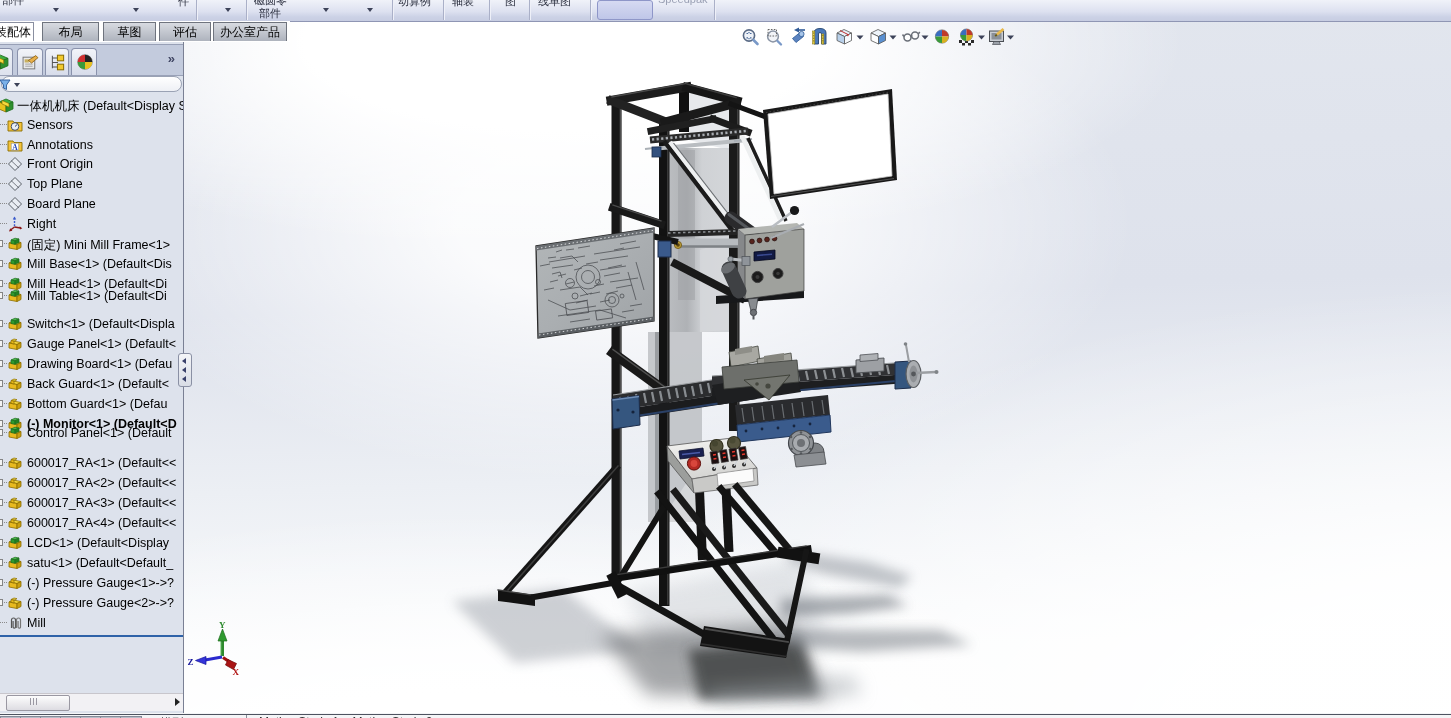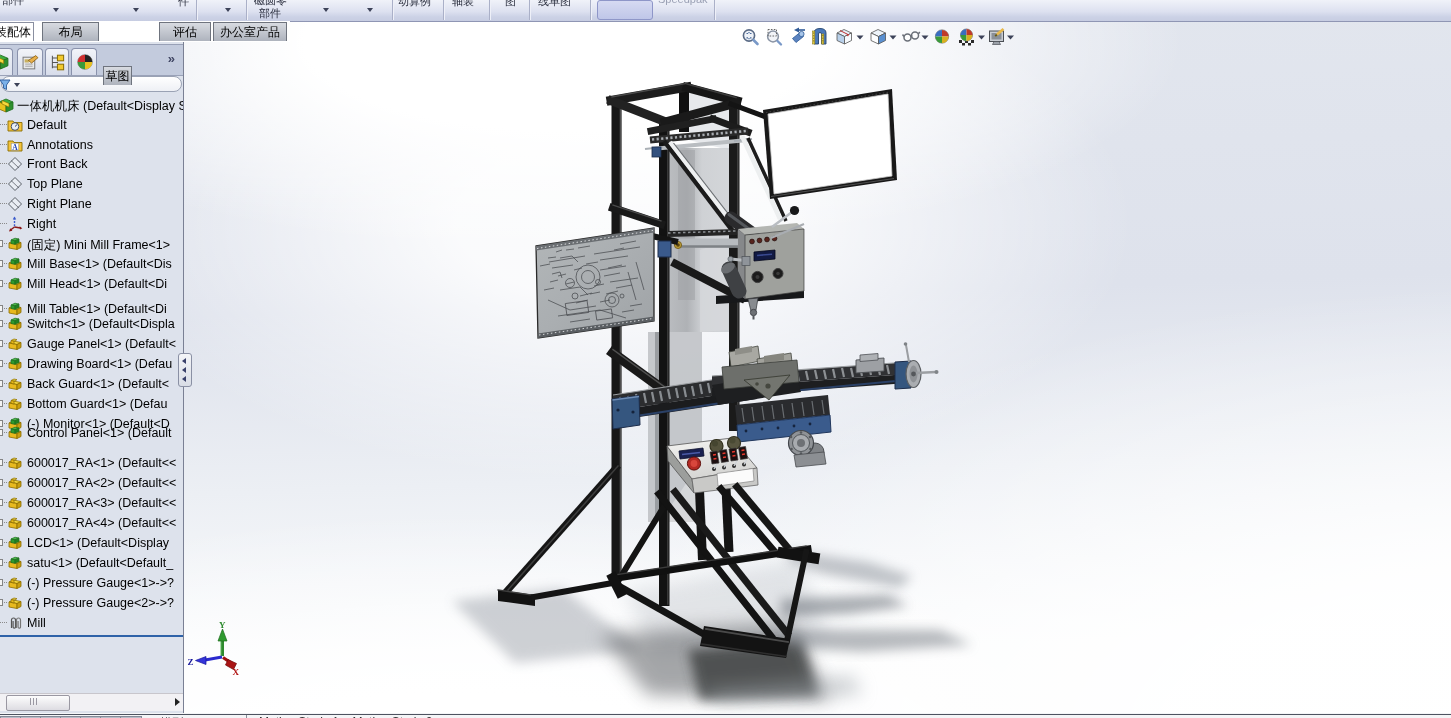--- a/index.html
+++ b/index.html
@@ -124,21 +124,21 @@
   <i class="vsep" style="left:392px;"></i>
     <i class="vsep" style="left:443px;"></i>
   <i class="vsep" style="left:489px;"></i>
     <i class="vsep" style="left:529px;"></i>
   <i class="vsep" style="left:590px;"></i>
     <i class="vsep" style="left:714px;"></i>
 </div>
 <div class="abs" id="tabrow">
   <span class="ctab act" style="left:-8px;width:42px;">装配体</span>
   <span class="ctab" style="left:42px;width:57px;">布局</span>
-  <span class="ctab" style="left:103px;width:29px;margin-top:44px;">草图</span>
+  <span class="ctab" style="left:103px;width:53px;">草图</span>
   <span class="ctab" style="left:159px;width:52px;">评估</span>
   <span class="ctab" style="left:213px;width:74px;">办公室产品</span>
 </div>
 <div class="abs" id="vp">
 <svg width="1267" height="694" viewBox="184 22 1267 694">
 <defs>
 <filter id="b3" x="-40%" y="-40%" width="180%" height="180%">
           <feGaussianBlur stdDeviation="3"></feGaussianBlur>
         </filter>
 <filter id="b6" x="-40%" y="-40%" width="180%" height="180%">
@@ -608,49 +608,49 @@
         <svg class="ic" style="left:-2px;" viewBox="0 0 16 16">
           <use href="#i-root"></use>
         </svg>
         <span class="tx" style="left:17px;">一体机机床  (Default&lt;Display S</span>
       </div>
 <div class="trow" style="top:20.5px;">
         <i class="stub"></i>
         <svg class="ic" viewBox="0 0 16 16">
           <use href="#i-sens"></use>
         </svg>
-        <span class="tx">Default</span>
+        <span class="tx">Sensors</span>
       </div>
 <div class="trow" style="top:40.5px;">
         <i class="stub"></i>
         <svg class="ic" viewBox="0 0 16 16">
           <use href="#i-anno"></use>
         </svg>
         <span class="tx">Annotations</span>
       </div>
 <div class="trow" style="top:60.4px;">
         <i class="stub"></i>
         <svg class="ic" viewBox="0 0 16 16">
           <use href="#i-plane"></use>
         </svg>
-        <span class="tx">Front Back</span>
+        <span class="tx">Front Origin</span>
       </div>
 <div class="trow" style="top:80.3px;">
         <i class="stub"></i>
         <svg class="ic" viewBox="0 0 16 16">
           <use href="#i-plane"></use>
         </svg>
         <span class="tx">Top Plane</span>
       </div>
 <div class="trow" style="top:100.3px;">
         <i class="stub"></i>
         <svg class="ic" viewBox="0 0 16 16">
           <use href="#i-plane"></use>
         </svg>
-        <span class="tx">Right Plane</span>
+        <span class="tx">Board Plane</span>
       </div>
 <div class="trow" style="top:120.2px;">
         <i class="stub"></i>
         <svg class="ic" viewBox="0 0 16 16">
           <use href="#i-orig"></use>
         </svg>
         <span class="tx">Right</span>
       </div>
 <div class="trow" style="top:140.1px;">
         <i class="stub"></i>
@@ -669,21 +669,21 @@
         <span class="tx">Mill Base&lt;1&gt;  (Default&lt;Dis</span>
       </div>
 <div class="trow" style="top:180.0px;">
         <i class="stub"></i>
         <i class="bx"></i>
         <svg class="ic" viewBox="0 0 16 16">
           <use href="#i-partg"></use>
         </svg>
         <span class="tx">Mill Head&lt;1&gt;  (Default&lt;Di</span>
       </div>
-<div class="trow" style="top:205px;">
+<div class="trow" style="top:192px;">
         <i class="stub"></i>
         <i class="bx"></i>
         <svg class="ic" viewBox="0 0 16 16">
           <use href="#i-partg"></use>
         </svg>
         <span class="tx">Mill Table&lt;1&gt;  (Default&lt;Di</span>
       </div>
 <div class="trow" style="top:219.8px;">
         <i class="stub"></i>
         <i class="bx"></i>
@@ -717,21 +717,21 @@
         <span class="tx">Back Guard&lt;1&gt;  (Default&lt;</span>
       </div>
 <div class="trow" style="top:299.5px;">
         <i class="stub"></i>
         <i class="bx"></i>
         <svg class="ic" viewBox="0 0 16 16">
           <use href="#i-party"></use>
         </svg>
         <span class="tx">Bottom Guard&lt;1&gt;  (Defau</span>
       </div>
-<div class="trow" style="top:319.5px;">
+<div class="trow" style="top:319.5px;font-weight:bold;">
         <i class="stub"></i>
         <i class="bx"></i>
         <svg class="ic" viewBox="0 0 16 16">
           <use href="#i-partg"></use>
         </svg>
         <span class="tx">(-) Monitor&lt;1&gt;  (Default&lt;D</span>
       </div>
 <div class="trow" style="top:329px;">
         <i class="stub"></i>
         <i class="bx"></i>

